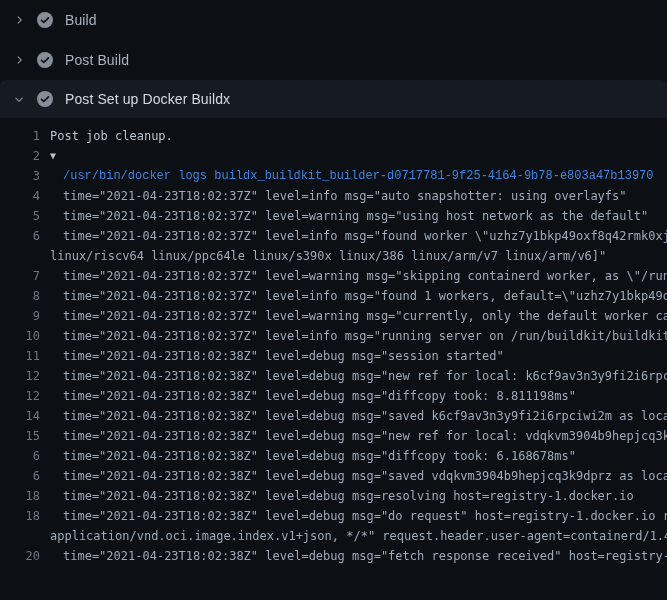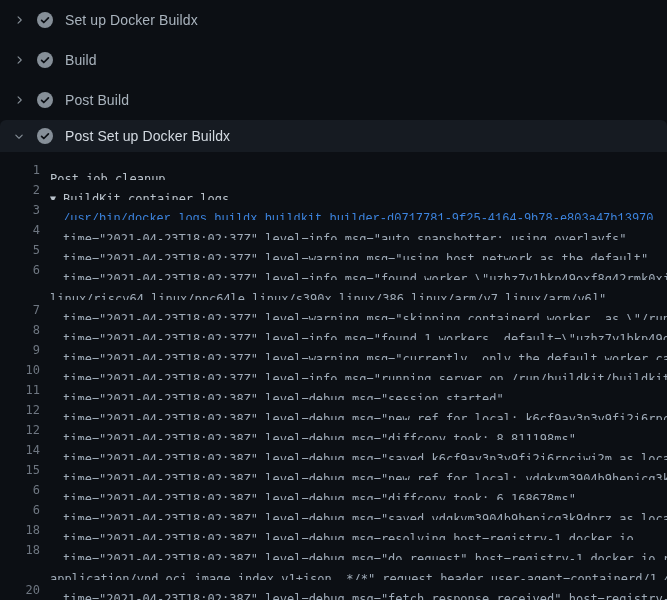--- a/index.html
+++ b/index.html
@@ -24,21 +24,21 @@
 
   
   .step{
     display:flex;align-items:center;
     height:40px;padding:0 16px 0 13px;
     cursor:pointer;
   }
   .step.expanded{
     background:var(--step-highlight);
     border-radius:6px 6px 0 0;
-    height:32px;
+    height:38px;
   }
   .chev{
     width:12px;height:12px;flex:none;
     display:flex;align-items:center;justify-content:center;
     color:var(--icon-gray);
     margin-right:12px;
   }
   .chev svg{display:block;}
   .status{
     width:16px;height:16px;flex:none;margin-right:12px;
@@ -57,21 +57,21 @@
     font-family:"DejaVu Sans Mono",monospace;
     font-size:12px;line-height:20px;
   }
   .log-row{
     display:flex;height:20px;overflow:hidden;white-space:pre;
   }
   .num{
     width:40px;flex:none;text-align:right;
     color:var(--num);cursor:pointer;user-select:none;
   }
-  .content{display:flex;white-space:pre;overflow:hidden;flex:1;margin-top:9px;}
+  .content{display:flex;white-space:pre;overflow:hidden;flex:1;}
   .indent0 .content{margin-left:10px;}
   .indent1 .content{margin-left:23px;}
   .group-toggle{color:var(--log-bright);margin-right:7px;font-size:10px;line-height:20px;}
   .txt{white-space:pre;}
   .kind-plain .txt,.kind-group .txt{color:var(--log-bright);}
   .kind-command .txt{color:var(--blue);font-family:Liberation Mono, monospace;}
   .kind-output .txt,.kind-wrap .txt{color:var(--log-text);}
   .kind-group{cursor:pointer;}
 </style>
 </head>
@@ -85,35 +85,20 @@
         <path d="M6.22 3.22a.75.75 0 0 1 1.06 0l4.25 4.25a.75.75 0 0 1 0 1.06l-4.25 4.25a.75.75 0 0 1-1.06-1.06L9.94 8 6.22 4.28a.75.75 0 0 1 0-1.06z"></path>
       </svg>
     </span>
 
     <span class="status">
       <svg width="16" height="16" viewBox="0 0 16 16" aria-hidden="true">
         <circle cx="8" cy="8" r="8" fill="#868f98"></circle>
         <path d="M4.6 8.3l2.2 2.2 4.6-4.7" stroke="#0c0f14" stroke-width="1.7" fill="none" stroke-linecap="round" stroke-linejoin="round"></path>
       </svg>
     </span>
-    <span class="step-label">Set up Docker Buildx</span>
-  </div>
-      <div class="step">
-    <span class="chev">
-      <svg width="12" height="12" viewBox="0 0 16 16" fill="currentColor" aria-hidden="true">
-        <path d="M6.22 3.22a.75.75 0 0 1 1.06 0l4.25 4.25a.75.75 0 0 1 0 1.06l-4.25 4.25a.75.75 0 0 1-1.06-1.06L9.94 8 6.22 4.28a.75.75 0 0 1 0-1.06z"></path>
-      </svg>
-    </span>
-
-    <span class="status">
-      <svg width="16" height="16" viewBox="0 0 16 16" aria-hidden="true">
-        <circle cx="8" cy="8" r="8" fill="#868f98"></circle>
-        <path d="M4.6 8.3l2.2 2.2 4.6-4.7" stroke="#0c0f14" stroke-width="1.7" fill="none" stroke-linecap="round" stroke-linejoin="round"></path>
-      </svg>
-    </span>
     <span class="step-label">Build</span>
   </div>
       <div class="step">
     <span class="chev">
       <svg width="12" height="12" viewBox="0 0 16 16" fill="currentColor" aria-hidden="true">
         <path d="M6.22 3.22a.75.75 0 0 1 1.06 0l4.25 4.25a.75.75 0 0 1 0 1.06l-4.25 4.25a.75.75 0 0 1-1.06-1.06L9.94 8 6.22 4.28a.75.75 0 0 1 0-1.06z"></path>
       </svg>
     </span>
 
     <span class="status">
@@ -140,21 +125,21 @@
     <span class="step-label">Post Set up Docker Buildx</span>
   </div>
     </div>
   <div class="log">
       <div class="log-row indent0 kind-plain">
     <span class="num">1</span>
     <span class="content"><span class="txt">Post job cleanup.</span></span>
   </div>
       <div class="log-row indent0 kind-group">
     <span class="num">2</span>
-    <span class="content"><span class="group-toggle">▼</span><span class="txt">BuildKit container logs</span></span>
+    <span class="content"><span class="group-toggle">▼</span></span>
   </div>
       <div class="log-row indent1 kind-command">
     <span class="num">3</span>
     <span class="content"><span class="txt">/usr/bin/docker logs buildx_buildkit_builder-d0717781-9f25-4164-9b78-e803a47b13970</span></span>
   </div>
       <div class="log-row indent1 kind-output">
     <span class="num">4</span>
     <span class="content"><span class="txt">time="2021-04-23T18:02:37Z" level=info msg="auto snapshotter: using overlayfs"</span></span>
   </div>
       <div class="log-row indent1 kind-output">

